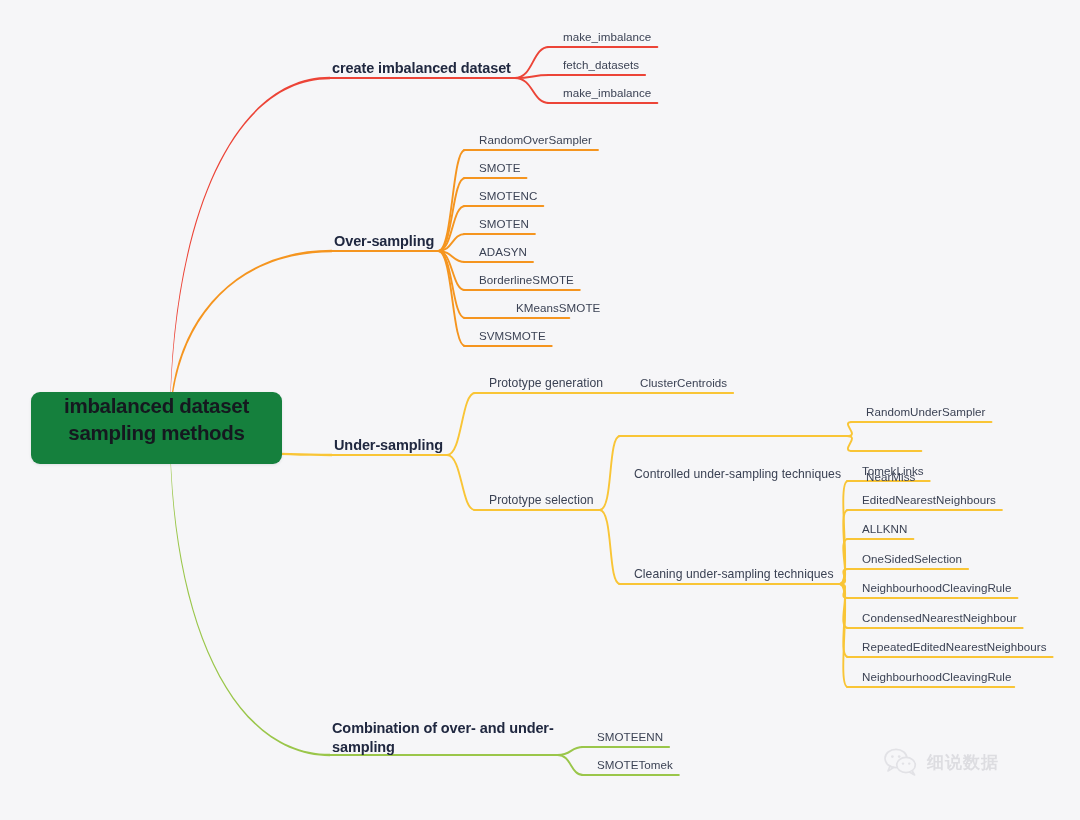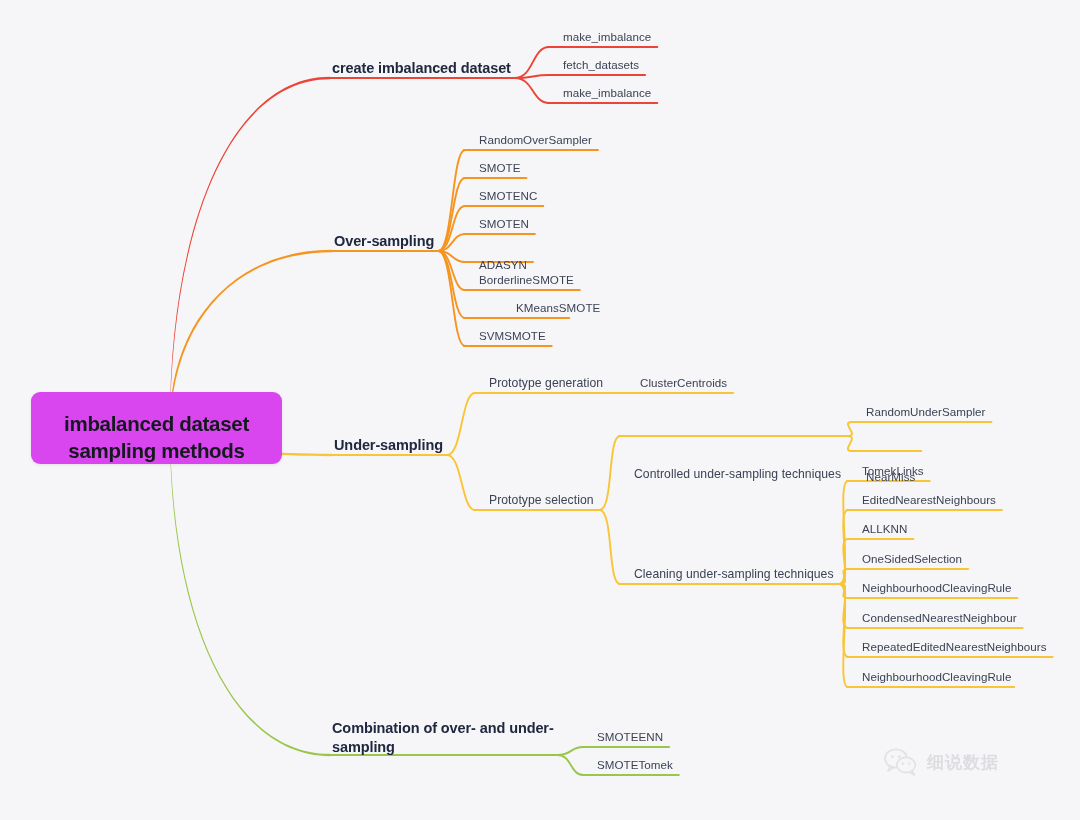--- a/index.html
+++ b/index.html
@@ -26,25 +26,25 @@
     white-space: pre;
     color: #2e3549;
   }
   
   #root-node {
     position: absolute;
     left: 31px;
     top: 392px;
     width: 251px;
     height: 72px;
-    background: #d946ef;
+    background: #15803d;
     border-radius: 9px;
     box-shadow: 0 1px 3px rgba(30,35,55,0.10);
     display: flex;
-    align-items: flex-end;
+    align-items: flex-start;
     justify-content: center;
   }
   #root-label {
     font-size: 20.5px;
     font-weight: bold;
     line-height: 1.32;
     color: #15181f;
     text-align: center;
     letter-spacing: -0.3px;
     white-space: pre-line;
@@ -166,21 +166,21 @@
   <div id="labels">
       <div class="node topic-main" style="left: 332px; top: 59px; white-space: pre-line;">create  imbalanced dataset</div>
       <div class="node topic-leaf" style="left: 563px; top: 30px;">make_imbalance</div>
       <div class="node topic-leaf" style="left: 563px; top: 58px;">fetch_datasets</div>
       <div class="node topic-leaf" style="left: 563px; top: 86px;">make_imbalance</div>
       <div class="node topic-main" style="left: 334px; top: 232px; white-space: pre-line;">Over-sampling</div>
       <div class="node topic-leaf" style="left: 479px; top: 133px; text-align: right;">RandomOverSampler</div>
       <div class="node topic-leaf" style="left: 479px; top: 161px;">SMOTE</div>
       <div class="node topic-leaf" style="left: 479px; top: 189px;">SMOTENC</div>
       <div class="node topic-leaf" style="left: 479px; top: 217px;">SMOTEN</div>
-      <div class="node topic-leaf" style="left: 479px; top: 258px;">ADASYN</div>
+      <div class="node topic-leaf" style="left: 479px; top: 245px;">ADASYN</div>
       <div class="node topic-leaf" style="left: 479px; top: 273px;">BorderlineSMOTE</div>
       <div class="node topic-leaf" style="left: 479px; top: 301px; margin-left: 37px;">KMeansSMOTE</div>
       <div class="node topic-leaf" style="left: 479px; top: 329px;">SVMSMOTE</div>
       <div class="node topic-main" style="left: 334px; top: 436px; white-space: pre-line;">Under-sampling</div>
       <div class="node topic-sub" style="left: 489px; top: 376px;">Prototype generation</div>
       <div class="node topic-leaf" style="left: 640px; top: 376px;">ClusterCentroids</div>
       <div class="node topic-sub" style="left: 489px; top: 493px;">Prototype selection</div>
       <div class="node topic-sub" style="left: 634px; top: 419px; margin-top: 48px;">Controlled under-sampling techniques</div>
       <div class="node topic-leaf" style="left: 866px; top: 405px;">RandomUnderSampler</div>
       <div class="node topic-leaf" style="left: 866px; top: 434px; margin-top: 36px;">NearMiss</div>

